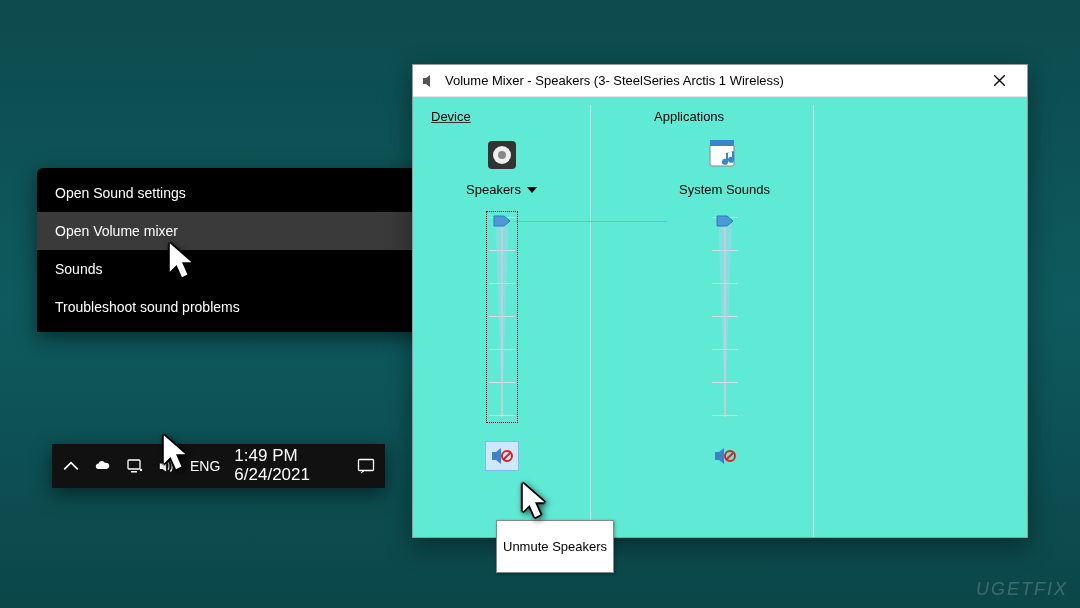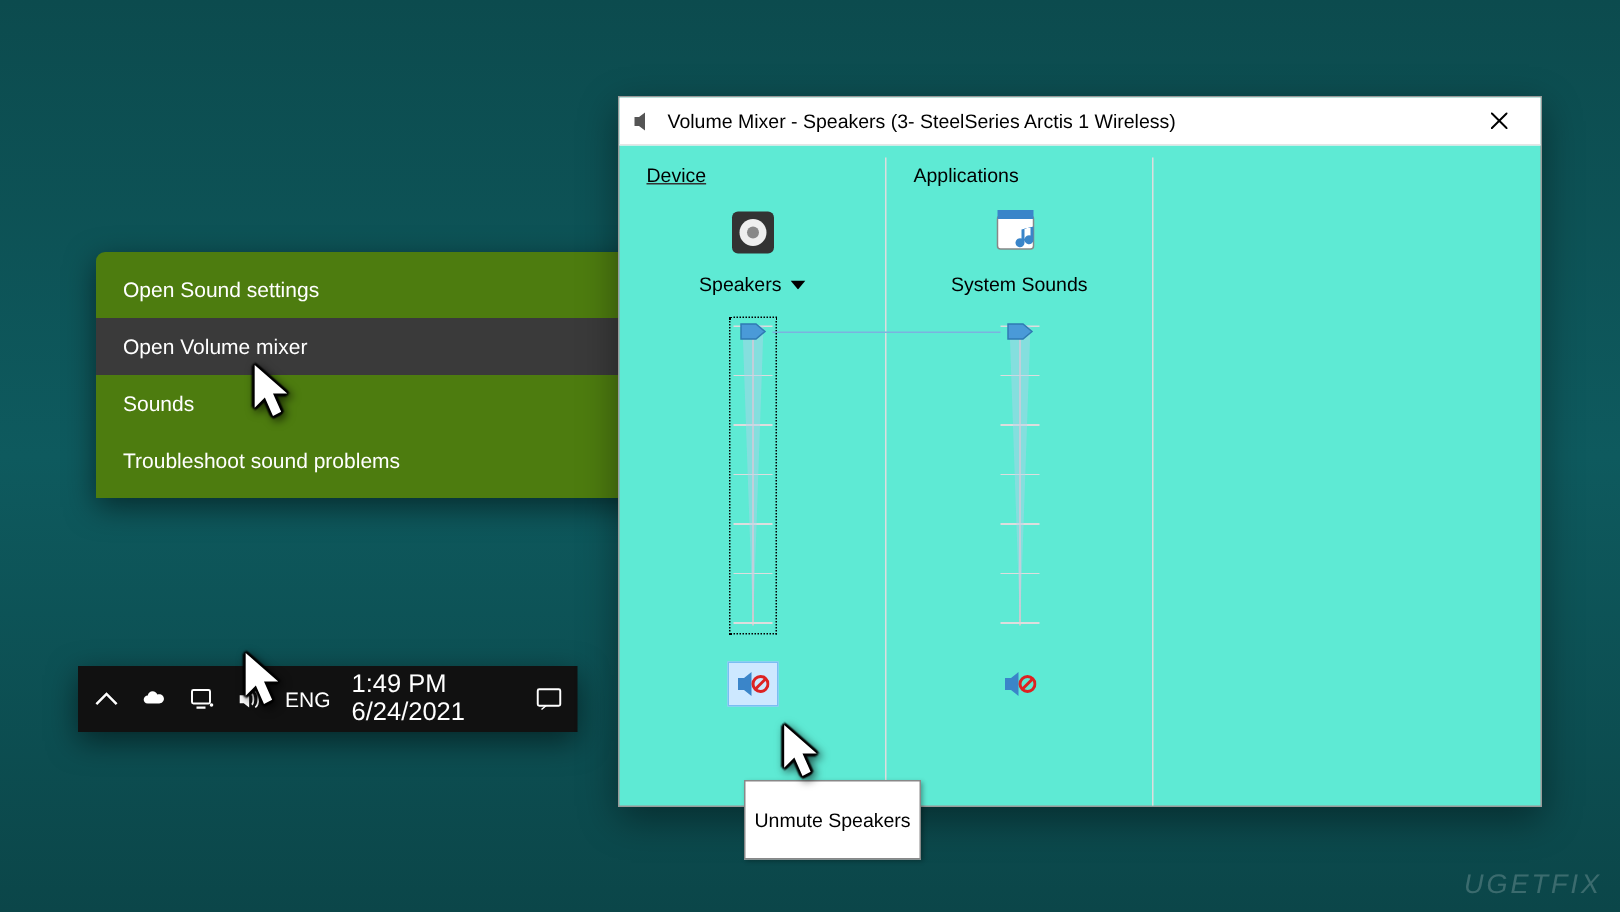--- a/index.html
+++ b/index.html
@@ -5,22 +5,22 @@
 * { box-sizing: border-box; margin: 0; padding: 0; }
 body {
   width: 1080px; height: 608px;
   font-family: 'Segoe UI', Tahoma, sans-serif;
   background: linear-gradient(180deg, #0c4b4e 0%, #0e5a5e 50%, #0b4649 100%);
   position: relative; overflow: hidden;
 }
 
 
 .context-menu {
-  position: absolute; left: 64px; top: 168px;
-  width: 386px; background: #4d7c0f; color: #fff;
+  position: absolute; left: 37px; top: 168px;
+  width: 386px; background: #000000; color: #fff;
   box-shadow: 0 6px 20px rgba(0,0,0,.5);
   border-top-left-radius: 6px; border-top-right-radius: 6px;
   padding: 6px 0;
 }
 .context-menu .item {
   padding: 11px 18px; font-size: 14px; display:flex;
   justify-content: space-between; align-items:center;
 }
 .context-menu .item.highlight { background: #3a3a3a; }
 .chev { color: #ccc; font-size: 13px; }
@@ -44,21 +44,21 @@
   background:#5eead4; border:1px solid #999; box-shadow: 0 8px 24px rgba(0,0,0,.4);
 }
 .titlebar {
   height:32px; display:flex; align-items:center; padding:0 8px;
   background:#fff; border-bottom:1px solid #e5e5e5; gap:8px;
 }
 .titlebar .title { font-size:13px; color:#000; }
 .titlebar .close { margin-left:auto; width:40px; height:28px; display:flex;
   align-items:center; justify-content:center; }
 .titlebar .close svg { width:11px; height:11px; }
-.content { display:flex; padding:8px 0 0 0; height:calc(100% - 32px); }
+.content { display:flex; padding:8px 0 0 0; height:calc(100% - 32px);gap:45px; }
 .col { flex:0 0 178px; border-right:1px solid #ddd; display:flex; flex-direction:column; align-items:center; }
 .col:last-child { border-right:none; flex:1; }
 .col-header { font-size:13px; padding:4px 0 8px 18px; align-self:flex-start; }
 .col-header.device { text-decoration: underline; text-decoration-color:#333; }
 .app-icon { width:34px; height:34px; margin:6px 0 10px; display:flex; align-items:center; justify-content:center; }
 .app-label { font-size:13px; display:flex; align-items:center; gap:6px; margin-bottom:20px;justify-content:flex-end; }
 
 .slider-track {
   position:relative; width:26px; height:200px;
   background: linear-gradient(to right, transparent 48%, #ccc 48%, #ccc 52%, transparent 52%);

